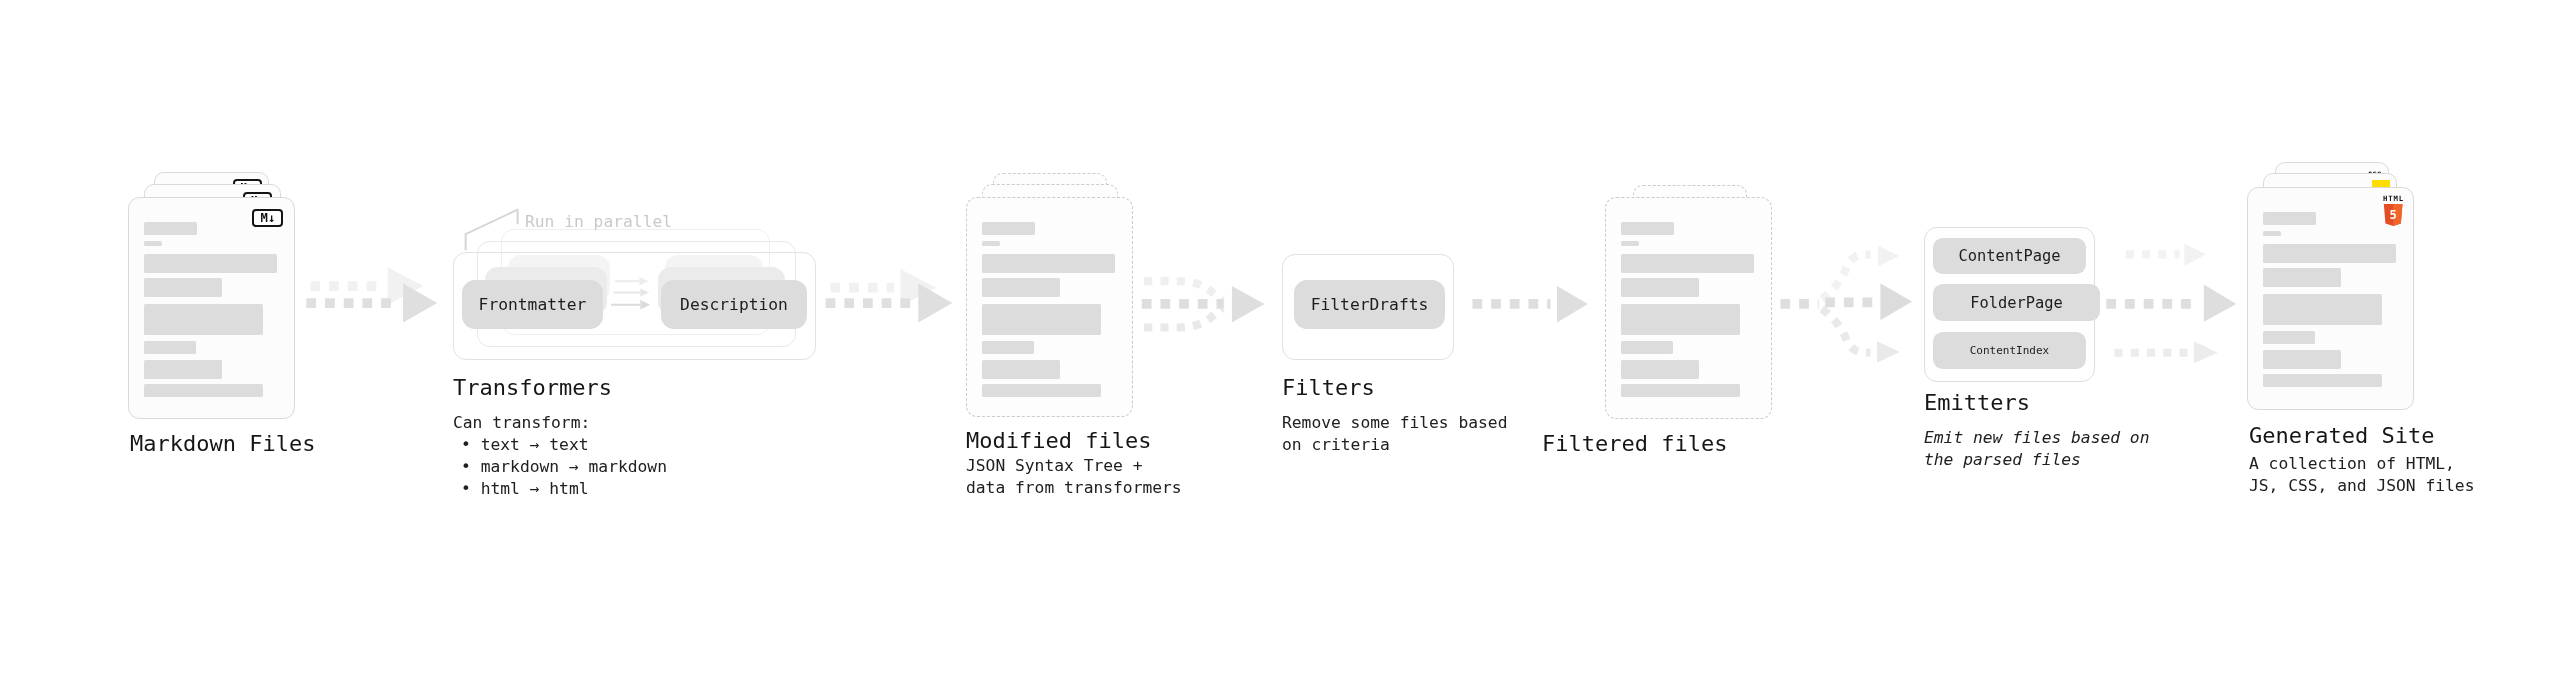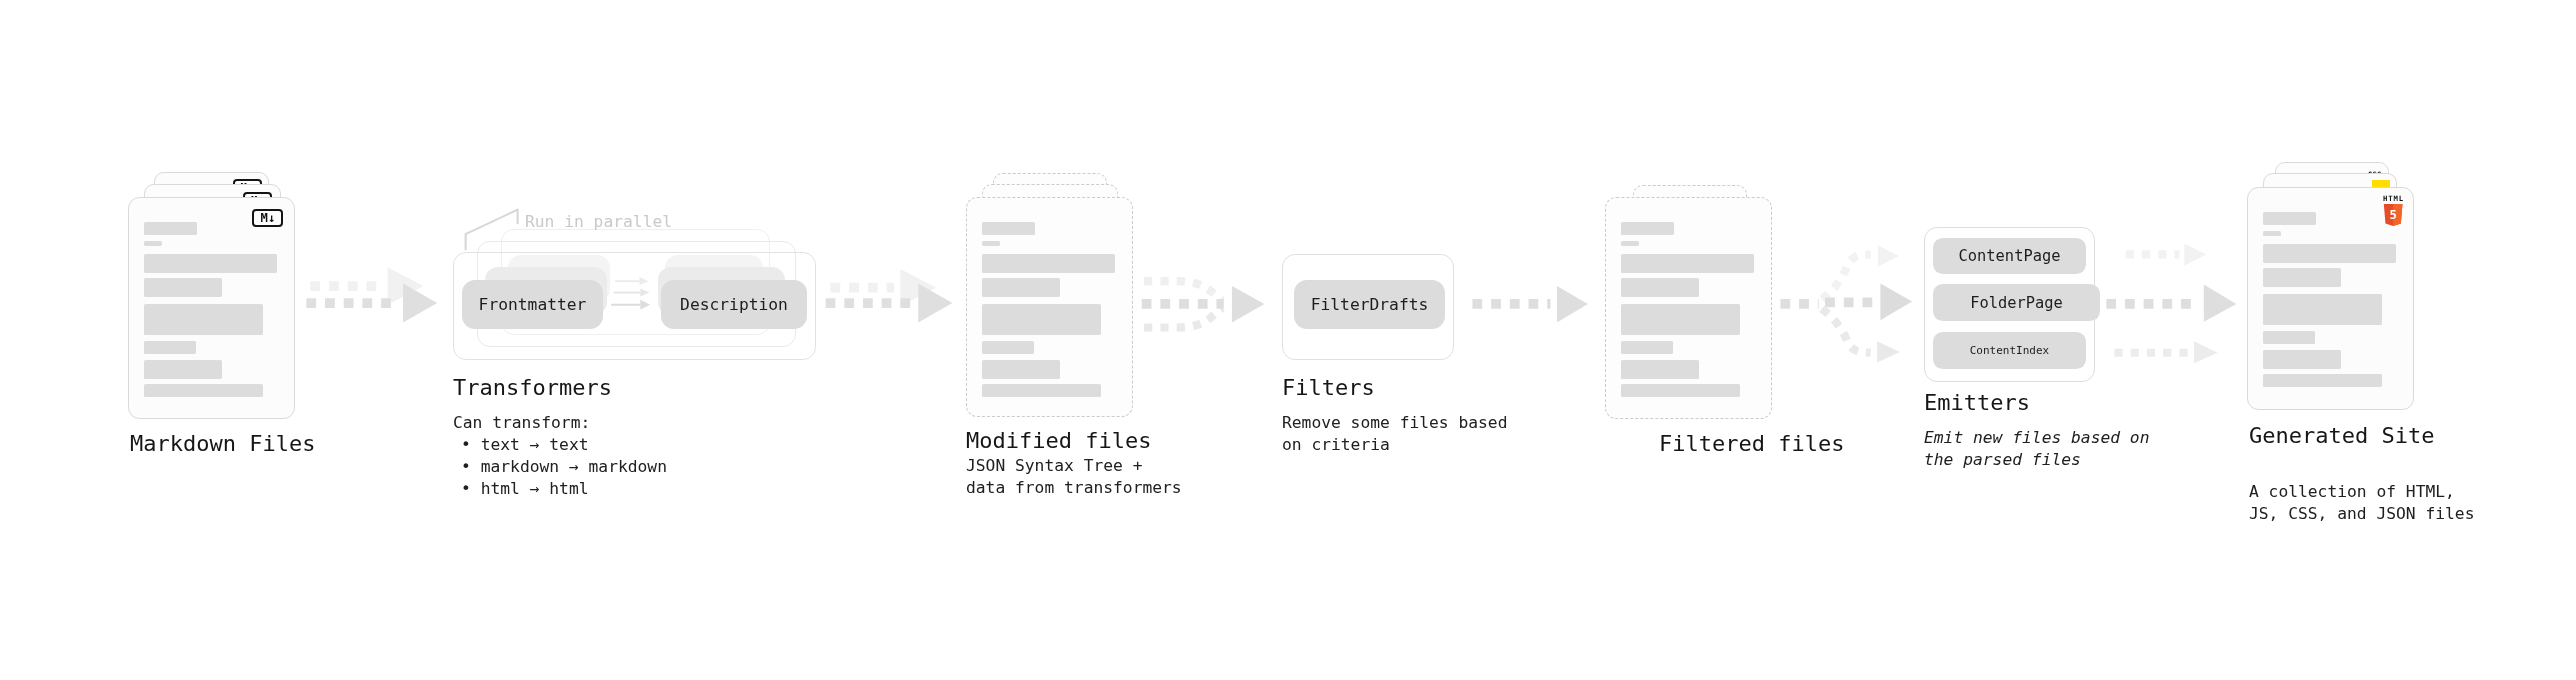--- a/index.html
+++ b/index.html
@@ -125,21 +125,21 @@
     <div class="file-card dashed" style="left:1605px;top:197px;width:167px;height:222px;">
         <div class="bar" style="left: 14.6px; top: 24.4px; width: 53px; height: 13px;"></div>
         <div class="bar" style="left: 14.6px; top: 43px; width: 18px; height: 4.9px;"></div>
         <div class="bar" style="left: 14.6px; top: 56px; width: 133px; height: 18.7px;"></div>
         <div class="bar" style="left: 14.6px; top: 80px; width: 78px; height: 18.7px;"></div>
         <div class="bar" style="left: 14.6px; top: 106px; width: 119px; height: 31px;"></div>
         <div class="bar" style="left: 14.6px; top: 143px; width: 52px; height: 13px;"></div>
         <div class="bar" style="left: 14.6px; top: 162px; width: 78px; height: 18.7px;"></div>
         <div class="bar" style="left: 14.6px; top: 186px; width: 119px; height: 13px;"></div>
       </div>
-    <div class="stage-title" style="left:1659px;top:431px;">Filtered files</div>
+    <div class="stage-title" style="left:1542px;top:431px;">Filtered files</div>
   </div>
 
   <div>
     <div class="outline-box filled" style="left:1924px;top:227px;width:171px;height:155px;border-color:#dedede;"></div>
     <div class="node-btn" style="left:1933px;top:238px;width:153px;height:36px;border-radius:9.8px;font-size:15.4px;">ContentPage</div>
     <div class="node-btn" style="left:1933px;top:284px;width:167px;height:37px;border-radius:9.8px;font-size:15.4px;">FolderPage</div>
     <div class="node-btn" style="left:1933px;top:332px;width:153px;height:37px;border-radius:9.8px;font-size:11px;">ContentIndex</div>
     <div class="stage-title" style="left:1924px;top:390px;">Emitters</div>
     <div class="stage-desc" style="left:1924px;top:427px;font-style:italic;">
       <div>Emit new files based on</div>
@@ -169,21 +169,21 @@
     <div class="bar" style="left: 14.6px; top: 24.4px; width: 53px; height: 13px;"></div>
         <div class="bar" style="left: 14.6px; top: 43px; width: 18px; height: 4.9px;"></div>
         <div class="bar" style="left: 14.6px; top: 56px; width: 133px; height: 18.7px;"></div>
         <div class="bar" style="left: 14.6px; top: 80px; width: 78px; height: 18.7px;"></div>
         <div class="bar" style="left: 14.6px; top: 106px; width: 119px; height: 31px;"></div>
         <div class="bar" style="left: 14.6px; top: 143px; width: 52px; height: 13px;"></div>
         <div class="bar" style="left: 14.6px; top: 162px; width: 78px; height: 18.7px;"></div>
         <div class="bar" style="left: 14.6px; top: 186px; width: 119px; height: 13px;"></div>
       </div>
     <div class="stage-title" style="left:2249px;top:423px;text-align:center;">Generated Site</div>
-    <div class="stage-desc" style="left:2249px;top:453px;margin-top:28px;">
+    <div class="stage-desc" style="left:2249px;top:453px;">
       <div>A collection of HTML,</div>
       <div>JS, CSS, and JSON files</div>
     </div>
   </div>
 
   <svg class="overlay" width="2576" height="681" viewBox="0 0 3170 838">
 
     <g>
       <line x1="382" y1="352" x2="468" y2="352" stroke="#f1f1f1" stroke-width="12" stroke-dasharray="12 11"></line>
       <polygon points="477,329 477,375 521,352" fill="#f1f1f1"></polygon>

